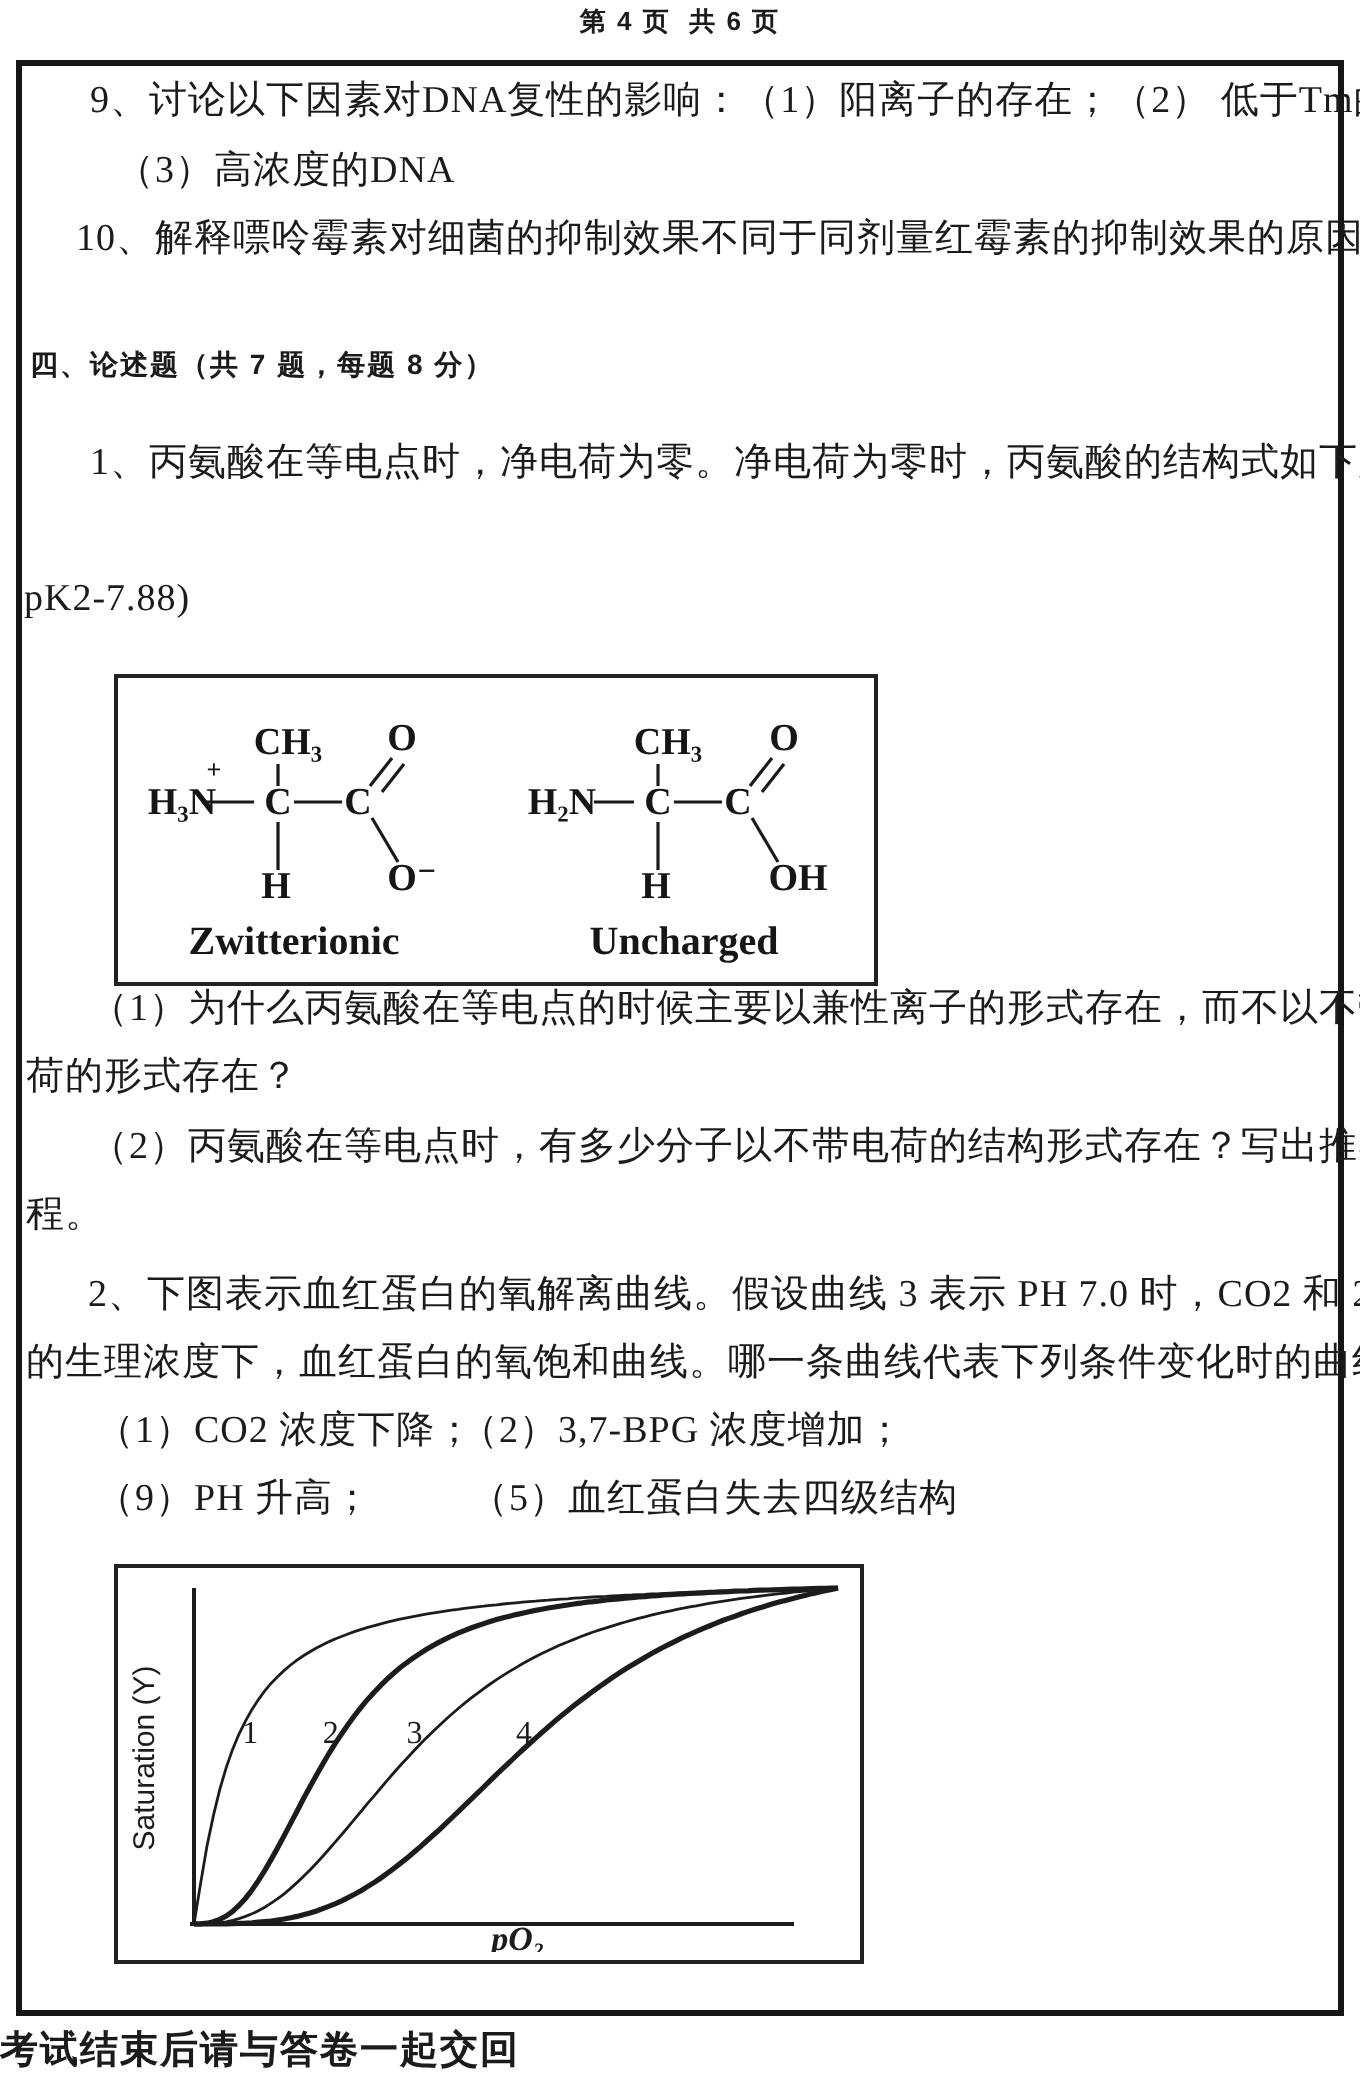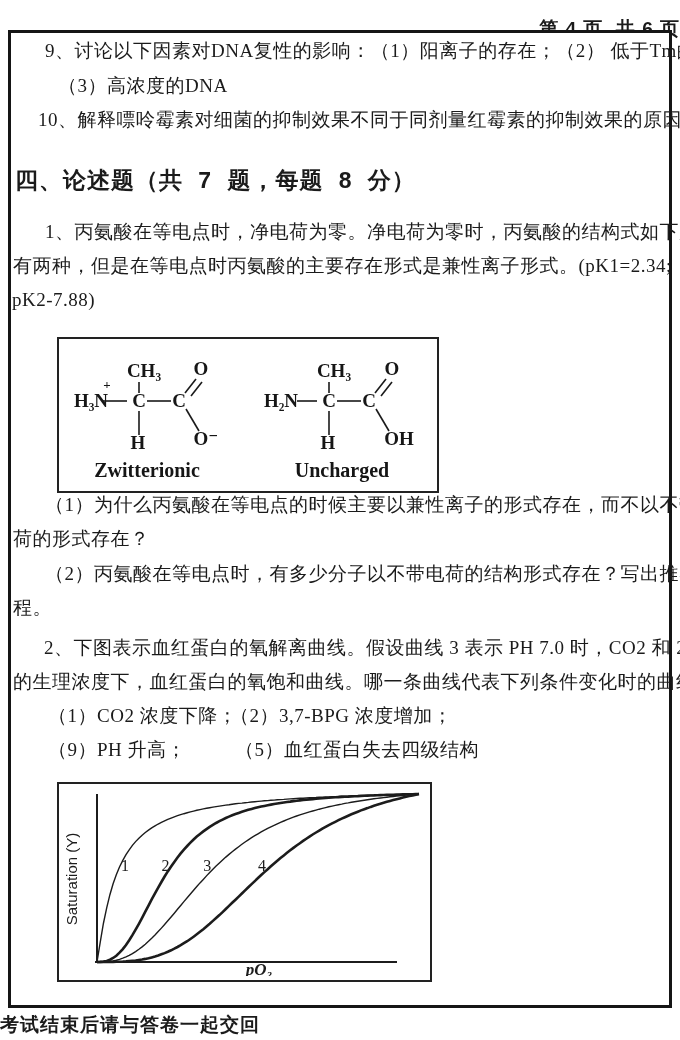--- a/index.html
+++ b/index.html
@@ -2,35 +2,35 @@
 <html><head>
 <meta charset="utf-8">
 <style>
   html,body{margin:0;padding:0;}
   body{
     width:680px;height:1040px;background:#ffffff;position:relative;
     font-family:"Liberation Serif","DejaVu Serif",serif;color:#1b1b1b;
     overflow:hidden;
   }
   .header{
-    position:absolute;top:16px;left:0;right:0;text-align:right;
-    font-weight:bold;font-size:19px;letter-spacing:1px;white-space:pre;
+    position:absolute;top:2px;left:0;right:0;text-align:center;
+    font-weight:bold;font-size:13px;letter-spacing:1px;white-space:pre;
     font-family:"Liberation Sans","DejaVu Sans",sans-serif;
   }
   .main-box{
     position:absolute;left:8px;top:30px;width:658px;height:972px;
     border:3px solid #151515;background:#fff;
   }
   .ln{
     position:absolute;margin:0;font-size:19px;white-space:pre;
     letter-spacing:0.5px;line-height:22px;
   }
   .section-title{
-    font-weight:bold;font-size:23px;letter-spacing:1px;
-    font-family:Liberation Mono, monospace;
+    font-weight:bold;font-size:14px;letter-spacing:1px;
+    font-family:Liberation Sans, sans-serif;
   }
   .fig{position:absolute;background:#fff;border:2px solid #222;}
   .structure-box{left:46px;top:304px;width:378px;height:152px;}
   .graph-box{left:46px;top:749px;width:371px;height:196px;}
   .footer{
     position:absolute;top:1012px;left:0;right:0;
     font-weight:bold;font-size:19px;letter-spacing:1px;
     font-family:"Liberation Sans","DejaVu Sans",sans-serif;
   }
   svg{display:block;}
@@ -50,21 +50,20 @@
 
 <div class="main-box">
 
   <p class="ln" style="left:34px;top:7px">9、讨论以下因素对DNA复性的影响：（1）阳离子的存在；（2） 低于Tm的温度；</p>
   <p class="ln" style="left:47px;top:42px">（3）高浓度的DNA</p>
   <p class="ln" style="left:27px;top:76px">10、解释嘌呤霉素对细菌的抑制效果不同于同剂量红霉素的抑制效果的原因。</p>
 
   <p class="ln section-title" style="left:4px;top:138px">四、论述题（共 7 题，每题 8 分）</p>
 
   <p class="ln" style="left:34px;top:188px">1、丙氨酸在等电点时，净电荷为零。净电荷为零时，丙氨酸的结构式如下所示</p>
-  <p class="ln" style="left:2px;top:222px">有两种，但是在等电点时丙氨酸的主要存在形式是兼性离子形式。(pK1=2.34;</p>
   <p class="ln" style="left:1px;top:256px">pK2-7.88)</p>
 
   <div class="fig structure-box">
     <svg viewBox="0 0 374 148" width="374" height="148">
 
       <g>
         <text class="chem-text" x="85" y="38" text-anchor="middle">CH₃</text>
         <text class="chem-text" x="142" y="36" text-anchor="middle">O</text>
         <text class="chem-text" x="32" y="68" text-anchor="middle">H₃N</text>
         <text class="chem-sign" x="48" y="50" text-anchor="middle">+</text>

